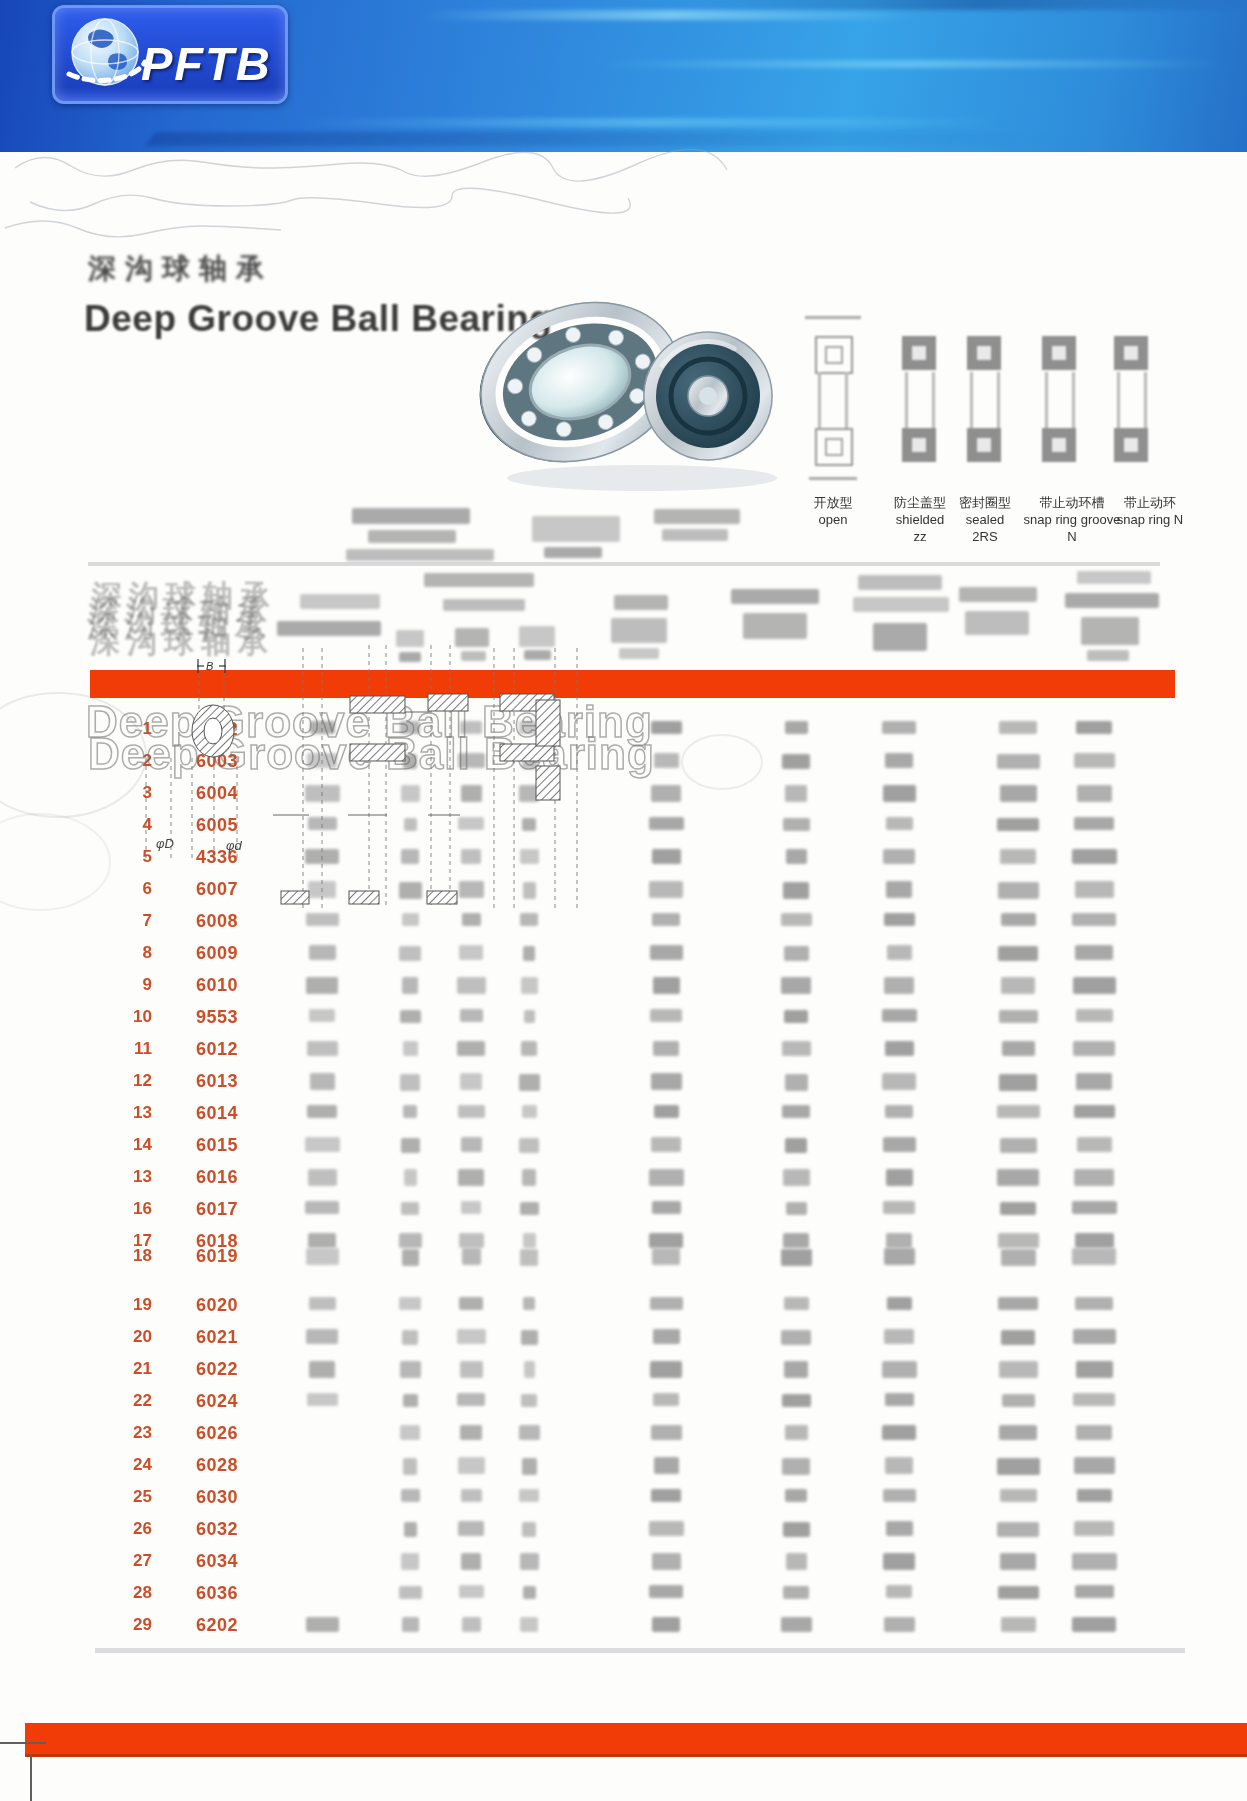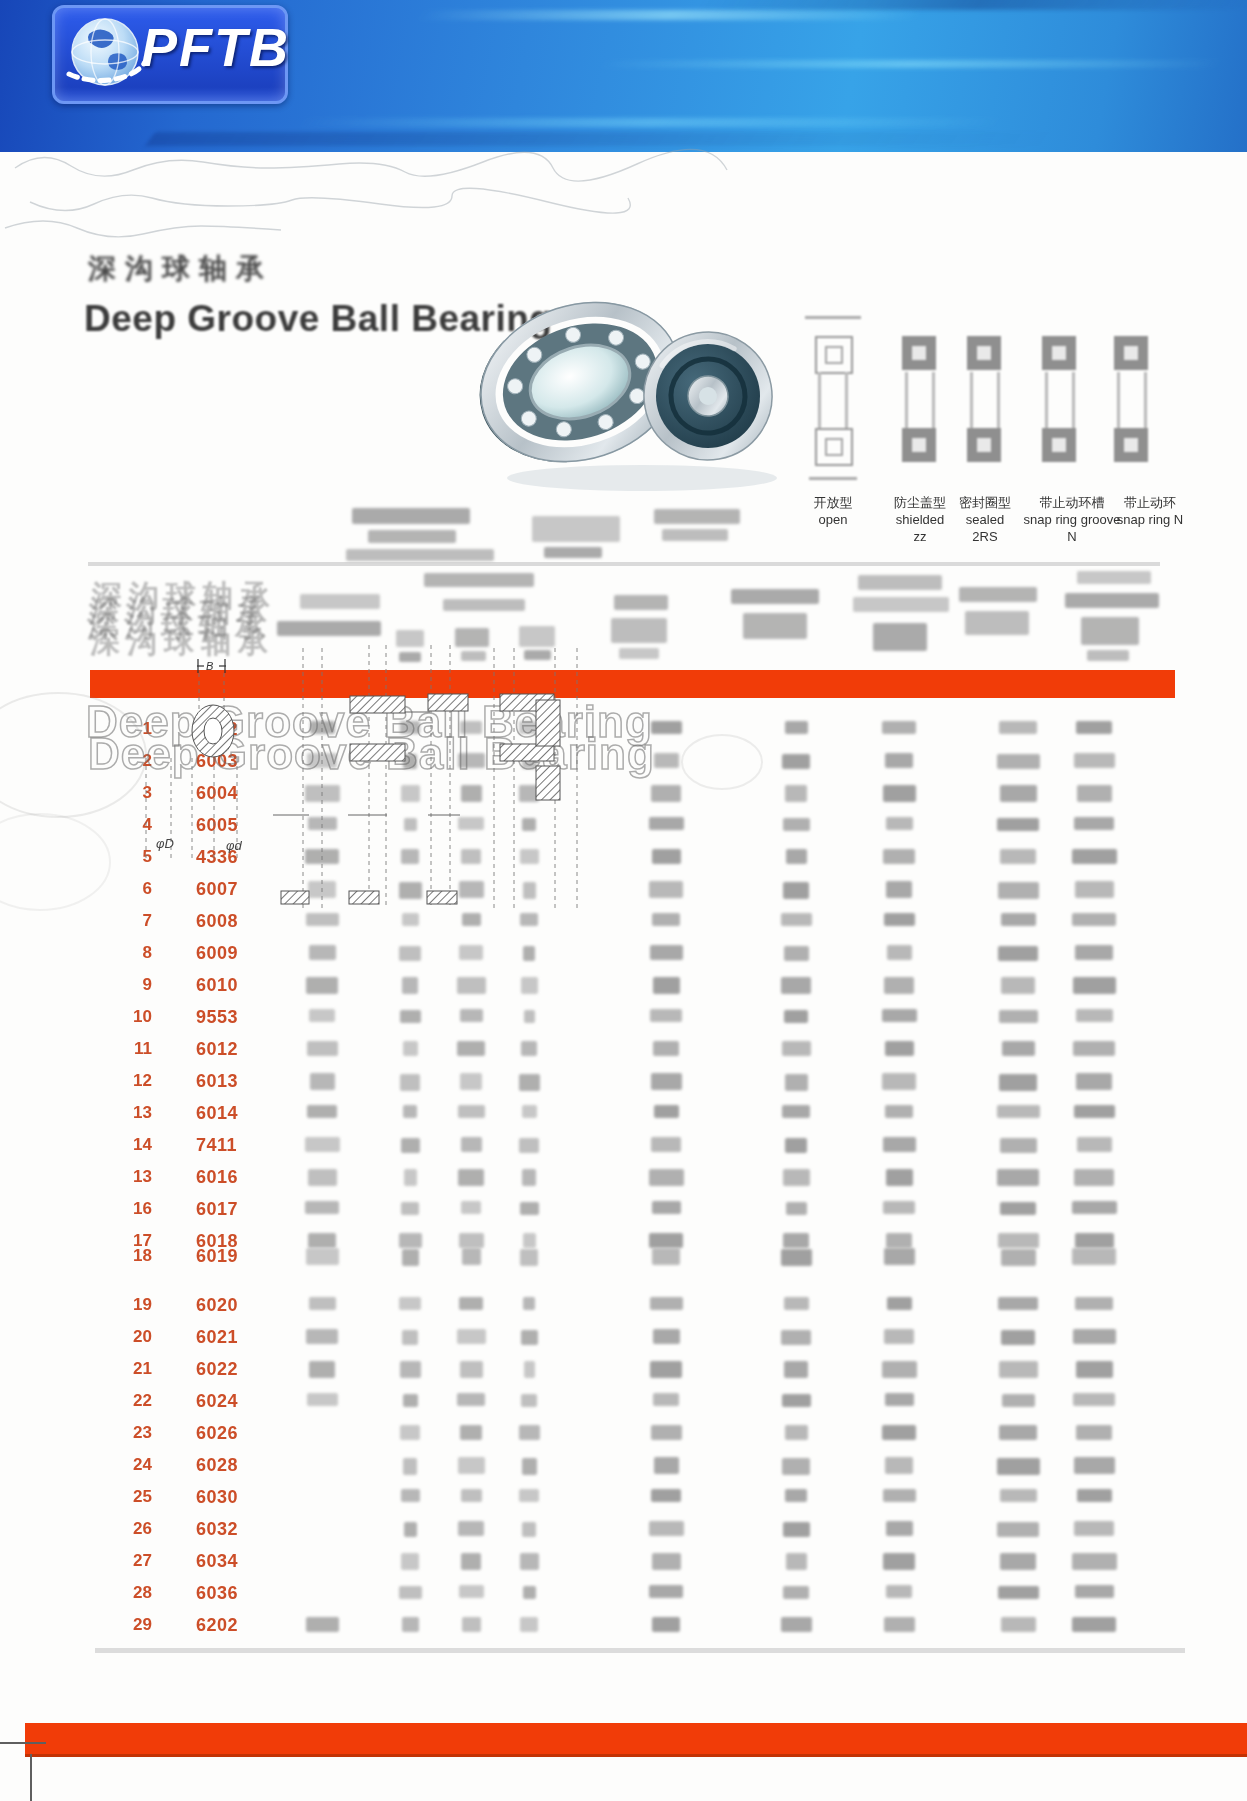--- a/index.html
+++ b/index.html
@@ -14,21 +14,21 @@
   .streak{position:absolute;filter:blur(2px);transform:skewX(-35deg);}
   .streak.c1{left:420px;top:10px;width:500px;height:10px;background:linear-gradient(90deg,transparent,rgba(170,240,255,.55),transparent);}
   .streak.c2{left:600px;top:60px;width:620px;height:8px;background:linear-gradient(90deg,transparent,rgba(150,235,255,.45),transparent);}
   .streak.c3{left:300px;top:118px;width:700px;height:9px;background:linear-gradient(90deg,transparent,rgba(130,225,255,.4),transparent);}
   .streak.d1{left:700px;top:-6px;width:560px;height:16px;background:linear-gradient(90deg,transparent,rgba(8,35,110,.35),transparent);}
   .streak.d2{left:150px;top:132px;width:900px;height:14px;background:linear-gradient(90deg,rgba(8,35,110,.28),transparent);}
   #logo-plate{position:absolute;left:52px;top:5px;width:230px;height:93px;border-radius:12px;
     background:linear-gradient(180deg,#2d5cec 0%,#1c41c0 85%,#2a55d8 100%);
     border:3px solid #6d97f4;box-shadow:0 2px 6px rgba(0,20,80,.45), inset 0 0 14px rgba(255,255,255,.25);}
   #logo-globe{position:absolute;left:6px;top:4px;}
-  #logo-text{position:absolute;left:86px;top:8px;font-size:54px;font-weight:900;font-style:italic;
+  #logo-text{position:absolute;left:86px;top:28px;font-size:47px;font-weight:900;font-style:italic;
     color:#ffffff;letter-spacing:2px;text-shadow:2px 2px 3px rgba(0,15,70,.65);}
   #company-name{position:absolute;left:330px;top:12px;white-space:nowrap;font-size:56px;font-weight:900;
     letter-spacing:8px;color:#f4f8fc;
     text-shadow:0 2px 0 #c9d4e4, 2px 3px 3px rgba(15,35,85,.75), -1px -1px 0 #ffffff;}
   #banner-contact{position:absolute;left:455px;top:101px;font-size:24px;font-weight:700;color:#eefaff;
     letter-spacing:.5px;text-shadow:1px 1px 2px rgba(0,40,110,.65);}
 
   
   #title-zh{position:absolute;left:88px;top:250px;font-size:28px;font-weight:700;color:#4a4a4a;
     letter-spacing:9px;filter:blur(1.6px);}
@@ -458,21 +458,21 @@
         <div class="cblob" style="left: 457.5px; top: 2px; width: 27px; height: 13px; background: rgb(178, 178, 178); opacity: 0.82;"></div>
         <div class="cblob" style="left: 521.5px; top: 2px; width: 15px; height: 13px; background: rgb(188, 188, 188); opacity: 0.82;"></div>
         <div class="cblob" style="left: 653.5px; top: 2px; width: 25px; height: 13px; background: rgb(140, 140, 140); opacity: 0.82;"></div>
         <div class="cblob" style="left: 782px; top: 2px; width: 28px; height: 13px; background: rgb(150, 150, 150); opacity: 0.82;"></div>
         <div class="cblob" style="left: 885px; top: 2px; width: 28px; height: 13px; background: rgb(160, 160, 160); opacity: 0.82;"></div>
         <div class="cblob" style="left: 996.5px; top: 2px; width: 43px; height: 13px; background: rgb(170, 170, 170); opacity: 0.82;"></div>
         <div class="cblob" style="left: 1073.5px; top: 2px; width: 41px; height: 13px; background: rgb(140, 140, 140); opacity: 0.82;"></div>
       </div>
       <div class="t-row" style="top: 1135px;">
         <span class="no">14</span>
-        <span class="model">7411</span>
+        <span class="model">6015</span>
         <div class="cblob" style="left: 304.5px; top: 2px; width: 35px; height: 15px; background: rgb(188, 188, 188); opacity: 0.82;"></div>
         <div class="cblob" style="left: 400.5px; top: 3px; width: 19px; height: 15px; background: rgb(158, 158, 158); opacity: 0.82;"></div>
         <div class="cblob" style="left: 460.5px; top: 2px; width: 21px; height: 15px; background: rgb(168, 168, 168); opacity: 0.82;"></div>
         <div class="cblob" style="left: 519px; top: 3px; width: 20px; height: 15px; background: rgb(178, 178, 178); opacity: 0.82;"></div>
         <div class="cblob" style="left: 651px; top: 2px; width: 30px; height: 15px; background: rgb(170, 170, 170); opacity: 0.82;"></div>
         <div class="cblob" style="left: 785px; top: 3px; width: 22px; height: 15px; background: rgb(140, 140, 140); opacity: 0.82;"></div>
         <div class="cblob" style="left: 882.5px; top: 2px; width: 33px; height: 15px; background: rgb(150, 150, 150); opacity: 0.82;"></div>
         <div class="cblob" style="left: 999.5px; top: 3px; width: 37px; height: 15px; background: rgb(160, 160, 160); opacity: 0.82;"></div>
         <div class="cblob" style="left: 1076.5px; top: 2px; width: 35px; height: 15px; background: rgb(170, 170, 170); opacity: 0.82;"></div>
       </div>

